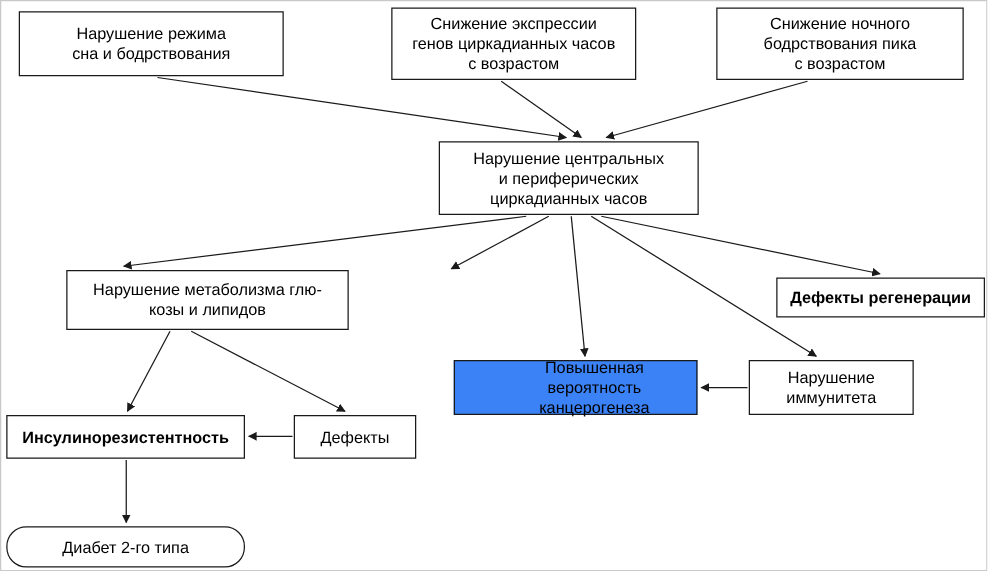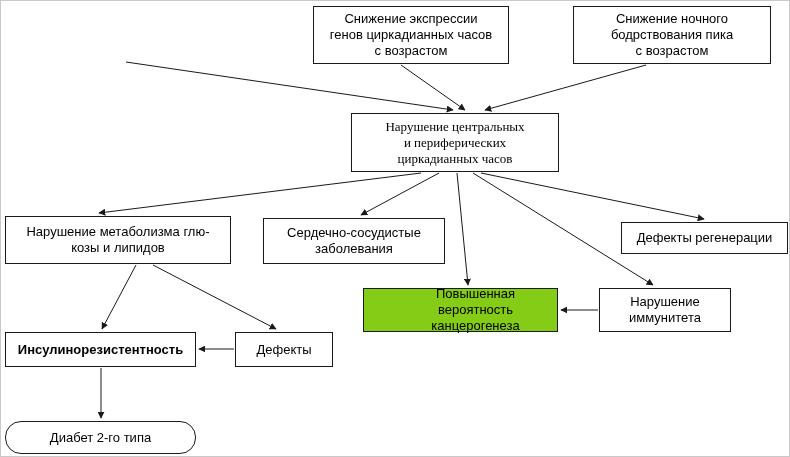--- a/index.html
+++ b/index.html
@@ -42,21 +42,21 @@
   }
   svg.arrows line {
     stroke: #1a1a1a;
     stroke-width: 1;
   }
 
   
   #n-sleep-wake          { left: 14px;  top: 8px;   width: 212px; height: 52px; }
   #n-gene-expression     { left: 312px; top: 5px;   width: 196px; height: 58px; }
   #n-melatonin-peak      { left: 572px; top: 5px;   width: 198px; height: 58px; }
-  #n-central-clocks      { left: 350px; top: 112px; width: 208px; height: 59px; font-family: Liberation Serif, serif; }
+  #n-central-clocks      { left: 350px; top: 112px; width: 208px; height: 59px; }
   #n-glucose-metabolism  { left: 4px;   top: 215px; width: 226px; height: 48px; }
   #n-cardiovascular      { left: 262px; top: 217px; width: 182px; height: 46px; }
   #n-regeneration        { left: 620px; top: 221px; width: 167px; height: 32px; }
   #n-carcinogenesis      { left: 362px; top: 287px; width: 195px; height: 44px; }
   #n-immunity            { left: 598px; top: 287px; width: 132px; height: 44px; }
   #n-insulin-resistance  { left: 4px;   top: 331px; width: 191px; height: 35px; }
   #n-obesity             { left: 234px; top: 331px; width: 98px;  height: 35px; }
   #n-diabetes            { left: 4px;   top: 420px; width: 191px; height: 33px; border-radius: 16px; }
 </style>
 </head>
@@ -78,42 +78,42 @@
     <line x1="480" y1="172" x2="703" y2="218" marker-end="url(#arrowhead)" style="stroke: rgb(26, 26, 26);"></line>
     <line x1="456" y1="172" x2="467" y2="284" marker-end="url(#arrowhead)" style="stroke: rgb(26, 26, 26);"></line>
     <line x1="472" y1="172" x2="652" y2="284" marker-end="url(#arrowhead)" style="stroke: rgb(26, 26, 26);"></line>
     <line x1="135" y1="264" x2="101" y2="328" marker-end="url(#arrowhead)" style="stroke: rgb(26, 26, 26);"></line>
     <line x1="152" y1="264" x2="275" y2="328" marker-end="url(#arrowhead)" style="stroke: rgb(26, 26, 26);"></line>
     <line x1="233" y1="348" x2="198" y2="348" marker-end="url(#arrowhead)" style="stroke: rgb(26, 26, 26);"></line>
     <line x1="100" y1="367" x2="100" y2="417" marker-end="url(#arrowhead)" style="stroke: rgb(26, 26, 26);"></line>
     <line x1="597" y1="309" x2="560" y2="309" marker-end="url(#arrowhead)" style="stroke: rgb(26, 26, 26);"></line>
   </svg>
 
+  <div class="node" id="n-sleep-wake" style="border-color: rgb(26, 26, 26); background: rgb(255, 255, 255);">Нарушение режима
+сна и бодрствования</div>
 
   <div class="node" id="n-gene-expression" style="border-color: rgb(26, 26, 26); background: rgb(255, 255, 255);">Снижение экспрессии
 генов циркадианных часов
 с возрастом</div>
 
   <div class="node" id="n-melatonin-peak" style="border-color: rgb(26, 26, 26); background: rgb(255, 255, 255);">Снижение ночного
 бодрствования пика
 с возрастом</div>
 
   <div class="node" id="n-central-clocks" style="border-color: rgb(26, 26, 26); background: rgb(255, 255, 255);">Нарушение центральных
 и периферических
 циркадианных часов</div>
 
-  <div class="node" id="n-glucose-metabolism" style="border-color: rgb(26, 26, 26); background: rgb(255, 255, 255);">Нарушение метаболизма глю-
+  <div class="node" id="n-glucose-metabolism" style="border-color: rgb(26, 26, 26); background: rgb(255, 255, 255); margin-left: 48px;">Нарушение метаболизма глю-
 козы и липидов</div>
 
-  <div class="node" id="n-cardiovascular" style="border-color: rgb(26, 26, 26); background: rgb(255, 255, 255);">Сердечно-сосудистые
-заболевания</div>
 
-  <div class="node" id="n-regeneration" style="border-color: rgb(26, 26, 26); background: rgb(255, 255, 255);">Дефекты регенерации</div>
+  <div class="node" id="n-regeneration" style="border-color: rgb(26, 26, 26); background: rgb(255, 255, 255); font-weight: bold;">Дефекты регенерации</div>
 
-  <div class="node" id="n-carcinogenesis" style="border-color: rgb(26, 26, 26); background: #84cc16; padding-left: 36px;">Повышенная вероятность
+  <div class="node" id="n-carcinogenesis" style="border-color: rgb(26, 26, 26); background: #3b82f6; padding-left: 36px;">Повышенная вероятность
 канцерогенеза</div>
 
   <div class="node" id="n-immunity" style="border-color: rgb(26, 26, 26); background: rgb(255, 255, 255);">Нарушение
 иммунитета</div>
 
   <div class="node" id="n-insulin-resistance" style="border-color: rgb(26, 26, 26); background: rgb(255, 255, 255); font-weight: bold;">Инсулинорезистентность</div>
 
   <div class="node" id="n-obesity" style="border-color: rgb(26, 26, 26); background: rgb(255, 255, 255);">Дефекты</div>
 
   <div class="node" id="n-diabetes" style="border-color: rgb(26, 26, 26); background: rgb(255, 255, 255);">Диабет 2-го типа</div>

